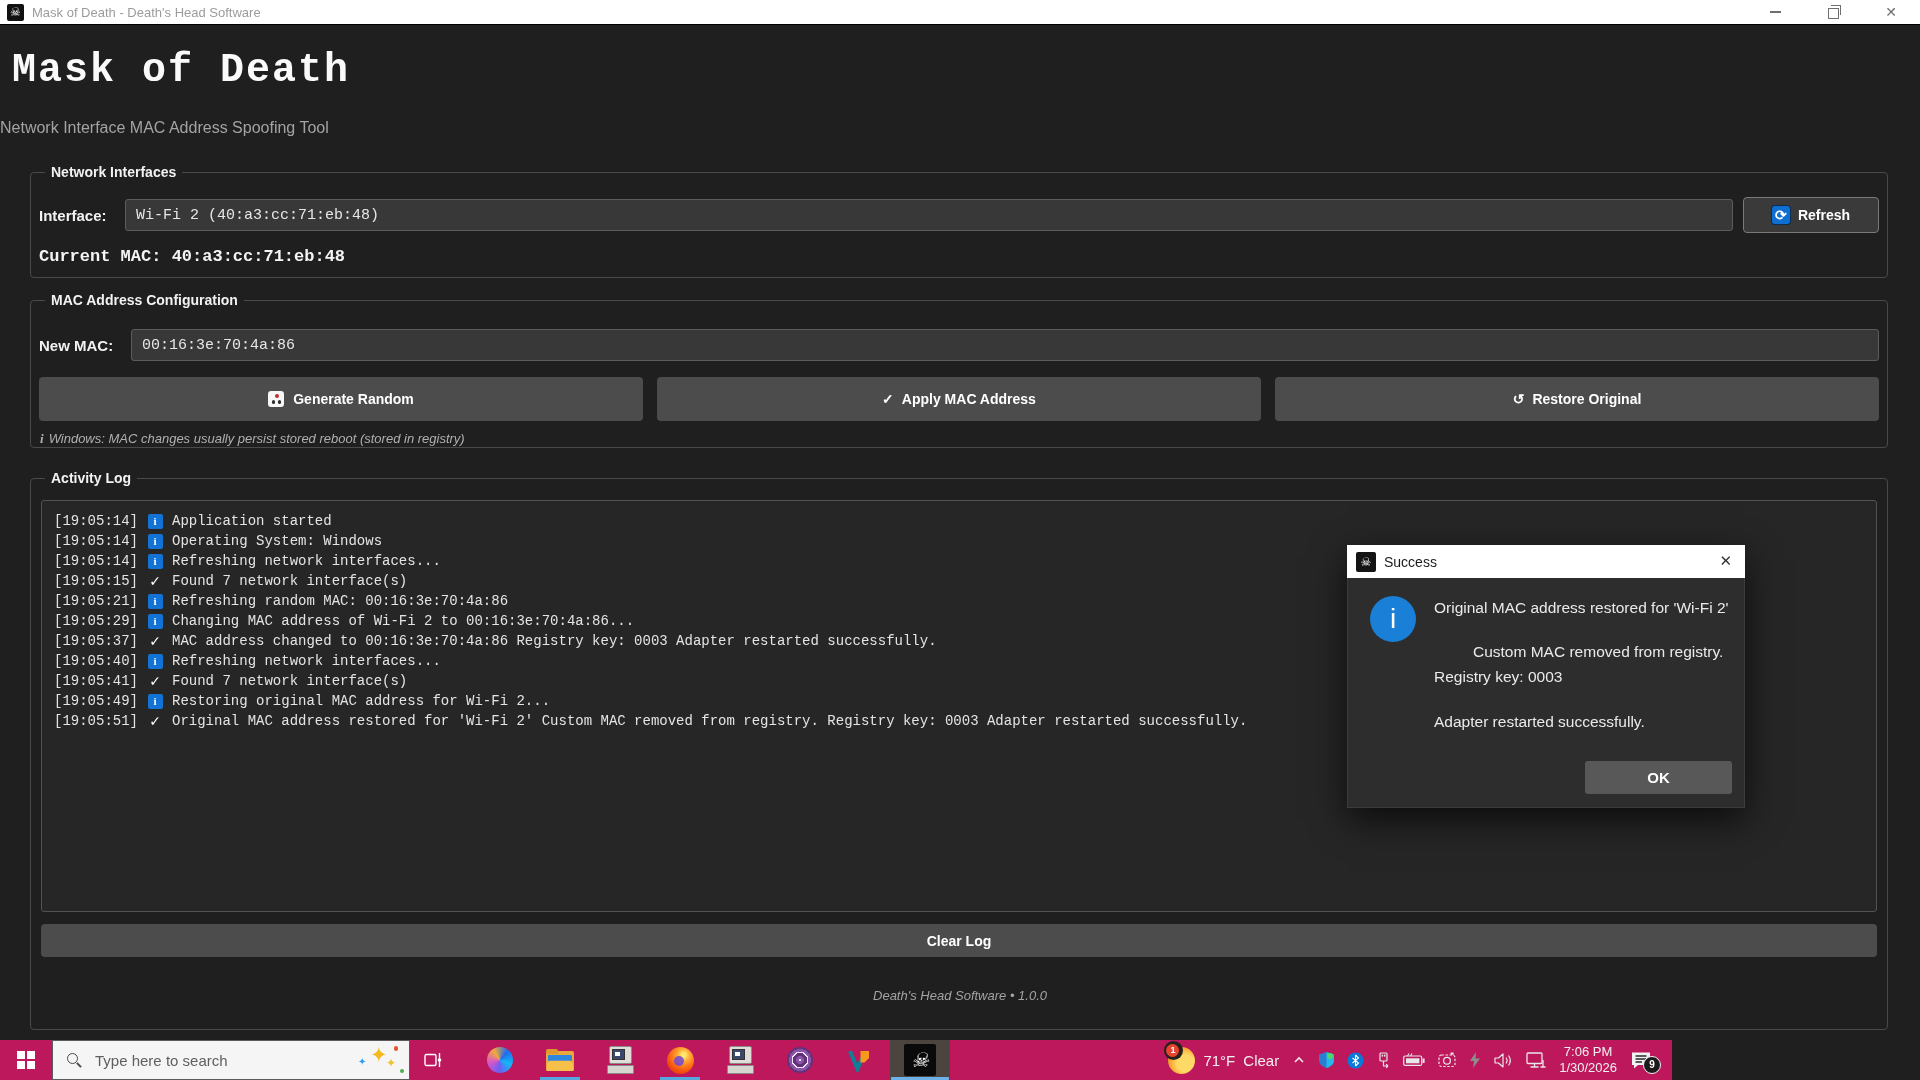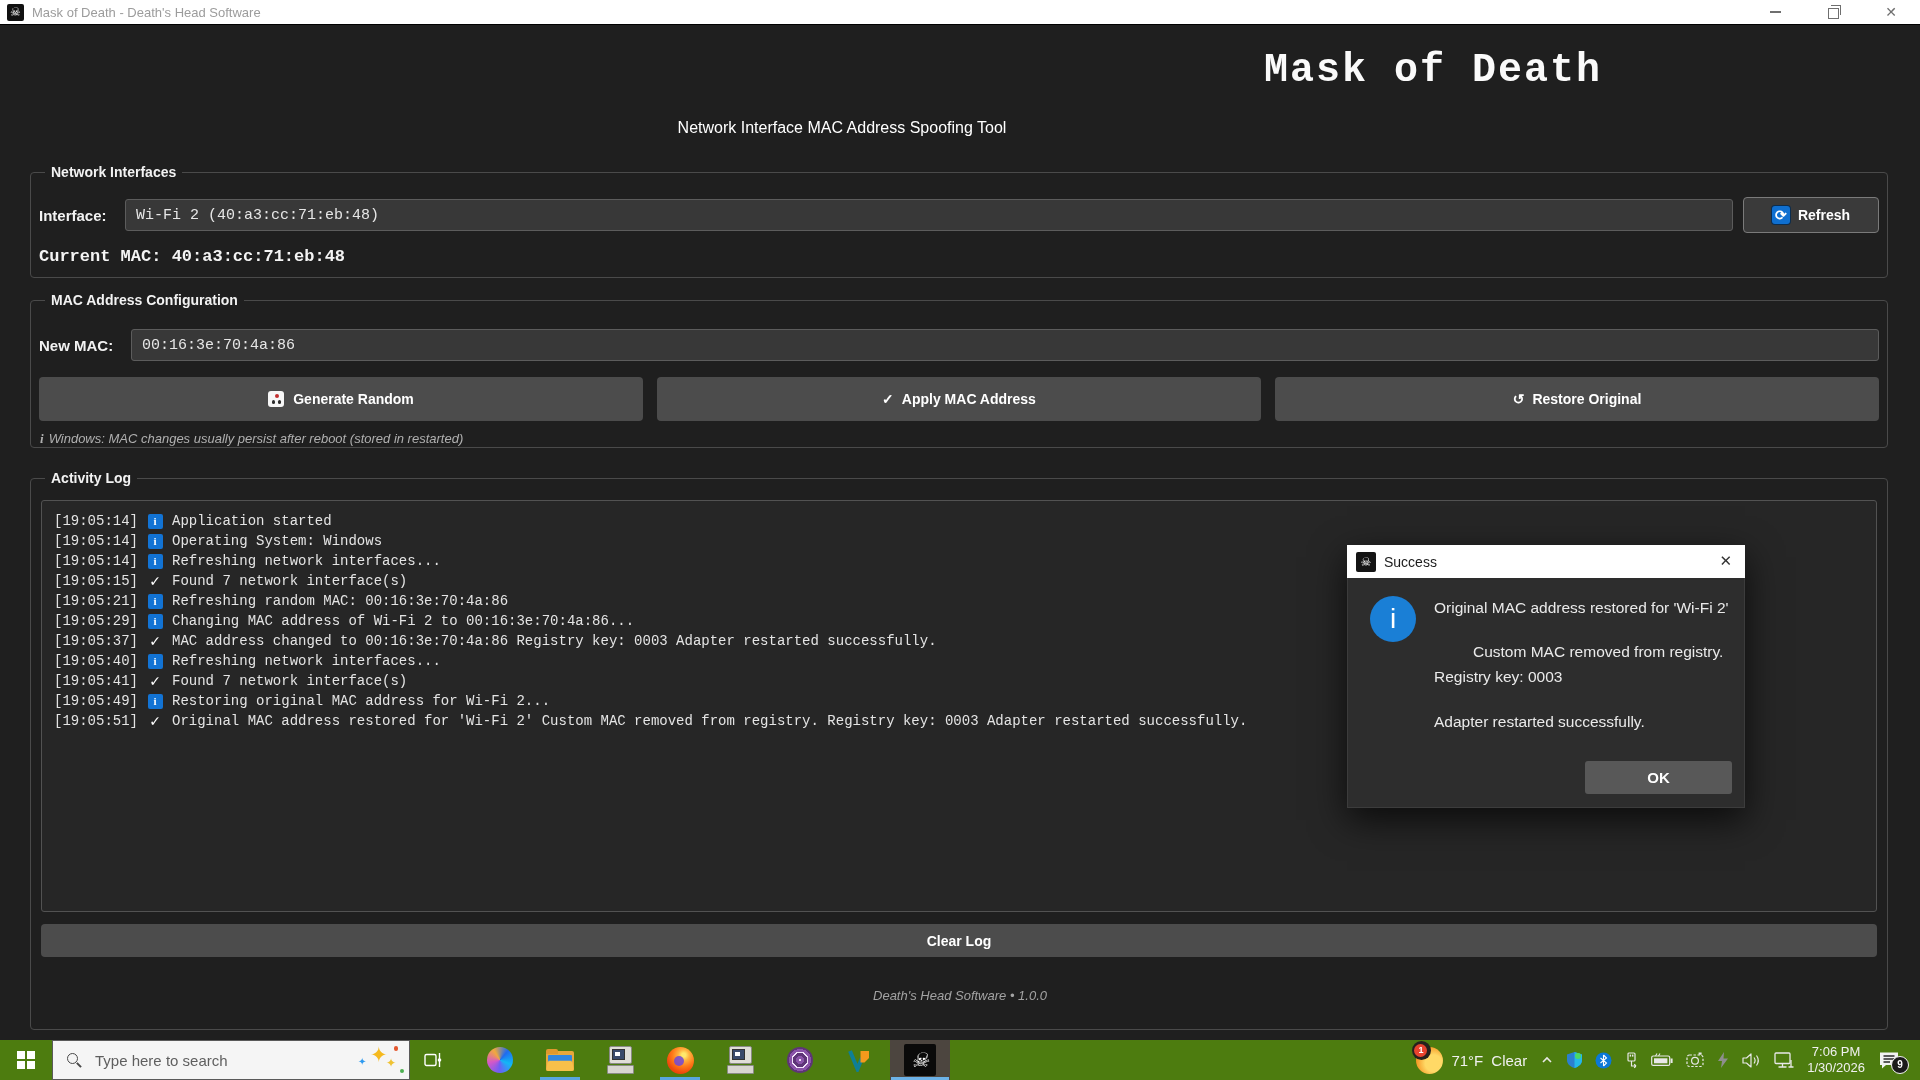--- a/index.html
+++ b/index.html
@@ -10,23 +10,23 @@
   .tb-icon{width:17px;height:17px;background:#111;color:#fff;font-size:12px;line-height:17px;text-align:center;margin:0 8px 0 7px;border-radius:2px;}
   .tb-title{color:#9c9c9c;font-size:13px;}
   .tb-controls{position:absolute;right:0;top:0;height:24px;display:flex;}
   .tbc{width:58px;height:24px;display:flex;align-items:center;justify-content:center;}
   .glyph-min{width:11px;height:1.4px;background:#6f6f6f;}
   .glyph-max{width:9px;height:9px;border:1.2px solid #6f6f6f;position:relative;background:#fff;margin-top:2px;}
   .glyph-max::before{content:"";position:absolute;left:2px;top:-4px;width:9px;height:9px;border:1.2px solid #6f6f6f;border-left:none;border-bottom:none;}
   .glyph-close{color:#6f6f6f;font-size:14px;line-height:14px;}
 
   
-  .app-title{position:absolute;left:0;top:48px;width:1602px;margin:0;text-align:right;color:#fafafa;
+  .app-title{position:absolute;left:12px;top:48px;width:1602px;margin:0;text-align:left;color:#fafafa;
     font-family:"Liberation Mono","DejaVu Sans Mono",monospace;font-weight:bold;font-size:40px;letter-spacing:2px;}
-  .app-subtitle{position:absolute;left:0;top:119px;width:1684px;text-align:center;color:#ffffff;font-size:16px;}
+  .app-subtitle{position:absolute;left:0;top:119px;width:1684px;color:#a3a3a3;font-size:16px;}
 
   
   .group{position:absolute;left:30px;width:1858px;border:1px solid #4a4a4a;border-radius:4px;box-sizing:border-box;}
   .legend{position:absolute;top:-9px;left:14px;background:#1f1f1f;padding:0 6px;color:#f2f2f2;font-size:14px;font-weight:bold;}
   .g-net{top:172px;height:106px;}
   .g-cfg{top:300px;height:148px;}
   .g-log{top:478px;height:552px;}
 
   .row{display:flex;align-items:center;}
   .field-label{color:#f2f2f2;font-size:15px;font-weight:bold;white-space:nowrap;}
@@ -78,21 +78,21 @@
   .dlg-info{position:absolute;left:22px;top:18px;width:46px;height:46px;border-radius:50%;background:#1a7fd6;color:#fff;
     font-size:28px;line-height:46px;text-align:center;}
   .dlg-msgs{position:absolute;left:86px;top:20px;right:14px;color:#eaeaea;font-size:15.5px;line-height:20px;}
   .dlg-msgs p{margin:0;}
   .dlg-msgs .m1{margin-bottom:24px;}
   .dlg-msgs .m2{margin-bottom:5px;margin-left:39px;}
   .dlg-msgs .m3{margin-bottom:25px;}
   .dlg-ok{position:absolute;right:12px;bottom:13px;width:147px;height:33px;background:#585858;border-radius:3px;font-size:15px;}
 
   
-  .taskbar{position:absolute;left:0;top:1040px;width:1920px;height:40px;background:#4d7c0f;display:flex;align-items:center;}
+  .taskbar{position:absolute;left:0;top:1040px;width:1672px;height:40px;background:#be185d;display:flex;align-items:center;}
   .start{width:52px;height:40px;display:flex;align-items:center;justify-content:center;}
   .win-logo{display:grid;grid-template-columns:8px 8px;grid-template-rows:8px 8px;gap:1.6px;}
   .win-logo i{background:#fff;}
   .searchbox{width:358px;height:40px;background:#f5f5f5;display:flex;align-items:center;position:relative;border:1px solid #5a5a5a;box-sizing:border-box;}
   .mag{position:relative;width:17px;height:17px;margin:0 10px 0 13px;flex:none;}
   .mag::before{content:"";position:absolute;width:9px;height:9px;border:1.7px solid #494949;border-radius:50%;left:1px;top:1px;}
   .mag::after{content:"";position:absolute;width:6px;height:1.8px;background:#494949;transform:rotate(45deg);left:10px;top:12px;}
   .searchbox input{border:none;outline:none;background:transparent;color:#3c3c3c;font-size:15px;flex:1;font-family:"Liberation Sans",sans-serif;}
   .searchbox input::placeholder{color:#5f5f5f;opacity:1;}
   .sparkles{position:relative;width:48px;height:34px;flex:none;margin-right:4px;}
@@ -197,21 +197,21 @@
       <button class="btn btn-big">
         <span class="btn-glyph">✓</span>
         <span>Apply MAC Address</span>
       </button>
       <button class="btn btn-big">
         <span class="btn-glyph">↺</span>
         <span>Restore Original</span>
       </button>
     </div>
     <div class="info-note">
-      <span class="note-i">i</span><span>Windows: MAC changes usually persist after reboot (stored in restarted)</span>
+      <span class="note-i">i</span><span>Windows: MAC changes usually persist stored reboot (stored in registry)</span>
     </div>
   </section>
 
   <section class="group g-log">
     <span class="legend">Activity Log</span>
     <div class="logbox">
         <div class="log-row">
           <span class="log-time">[19:05:14]</span>
           <span class="log-ic"><span class="li-info">i</span></span>
           <span>Application started</span>

